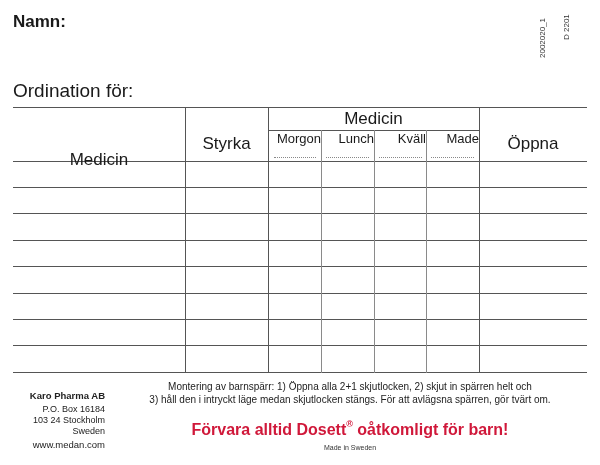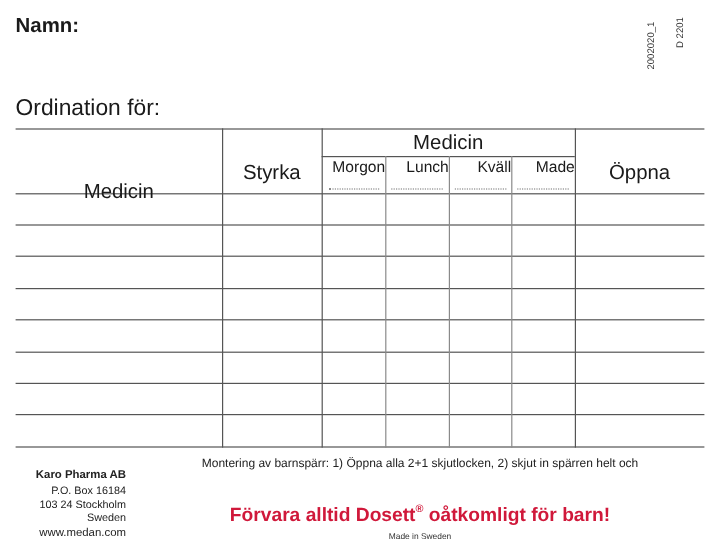--- a/index.html
+++ b/index.html
@@ -146,19 +146,20 @@
 <div class="abs footer-co" style="left:10px; top:390px; width:95px;">
   <div class="bold">Karo Pharma AB</div>
   <div>P.O. Box 16184</div>
   <div>103 24 Stockholm</div>
   <div>Sweden</div>
   <div style="margin-top:2px; font-size:9.5px;">www.medan.com</div>
 </div>
 
 <div class="abs instr" style="left:120px; top:380px; width:460px;">
   <div>Montering av barnspärr: 1) Öppna alla 2+1 skjutlocken, 2) skjut in spärren helt och</div>
+  <div>3) håll den i intryckt läge medan skjutlocken stängs. För att avlägsna spärren, gör tvärt om.</div>
 </div>
 
 <div class="abs warn" style="left:120px; top:421px; width:460px;">
   <span>Förvara alltid Dosett</span><sup>®</sup><span> oåtkomligt för barn!</span>
 </div>
 
 <div class="abs made" style="left:120px; top:444px; width:460px;">Made in Sweden</div>
 
 </body></html>

